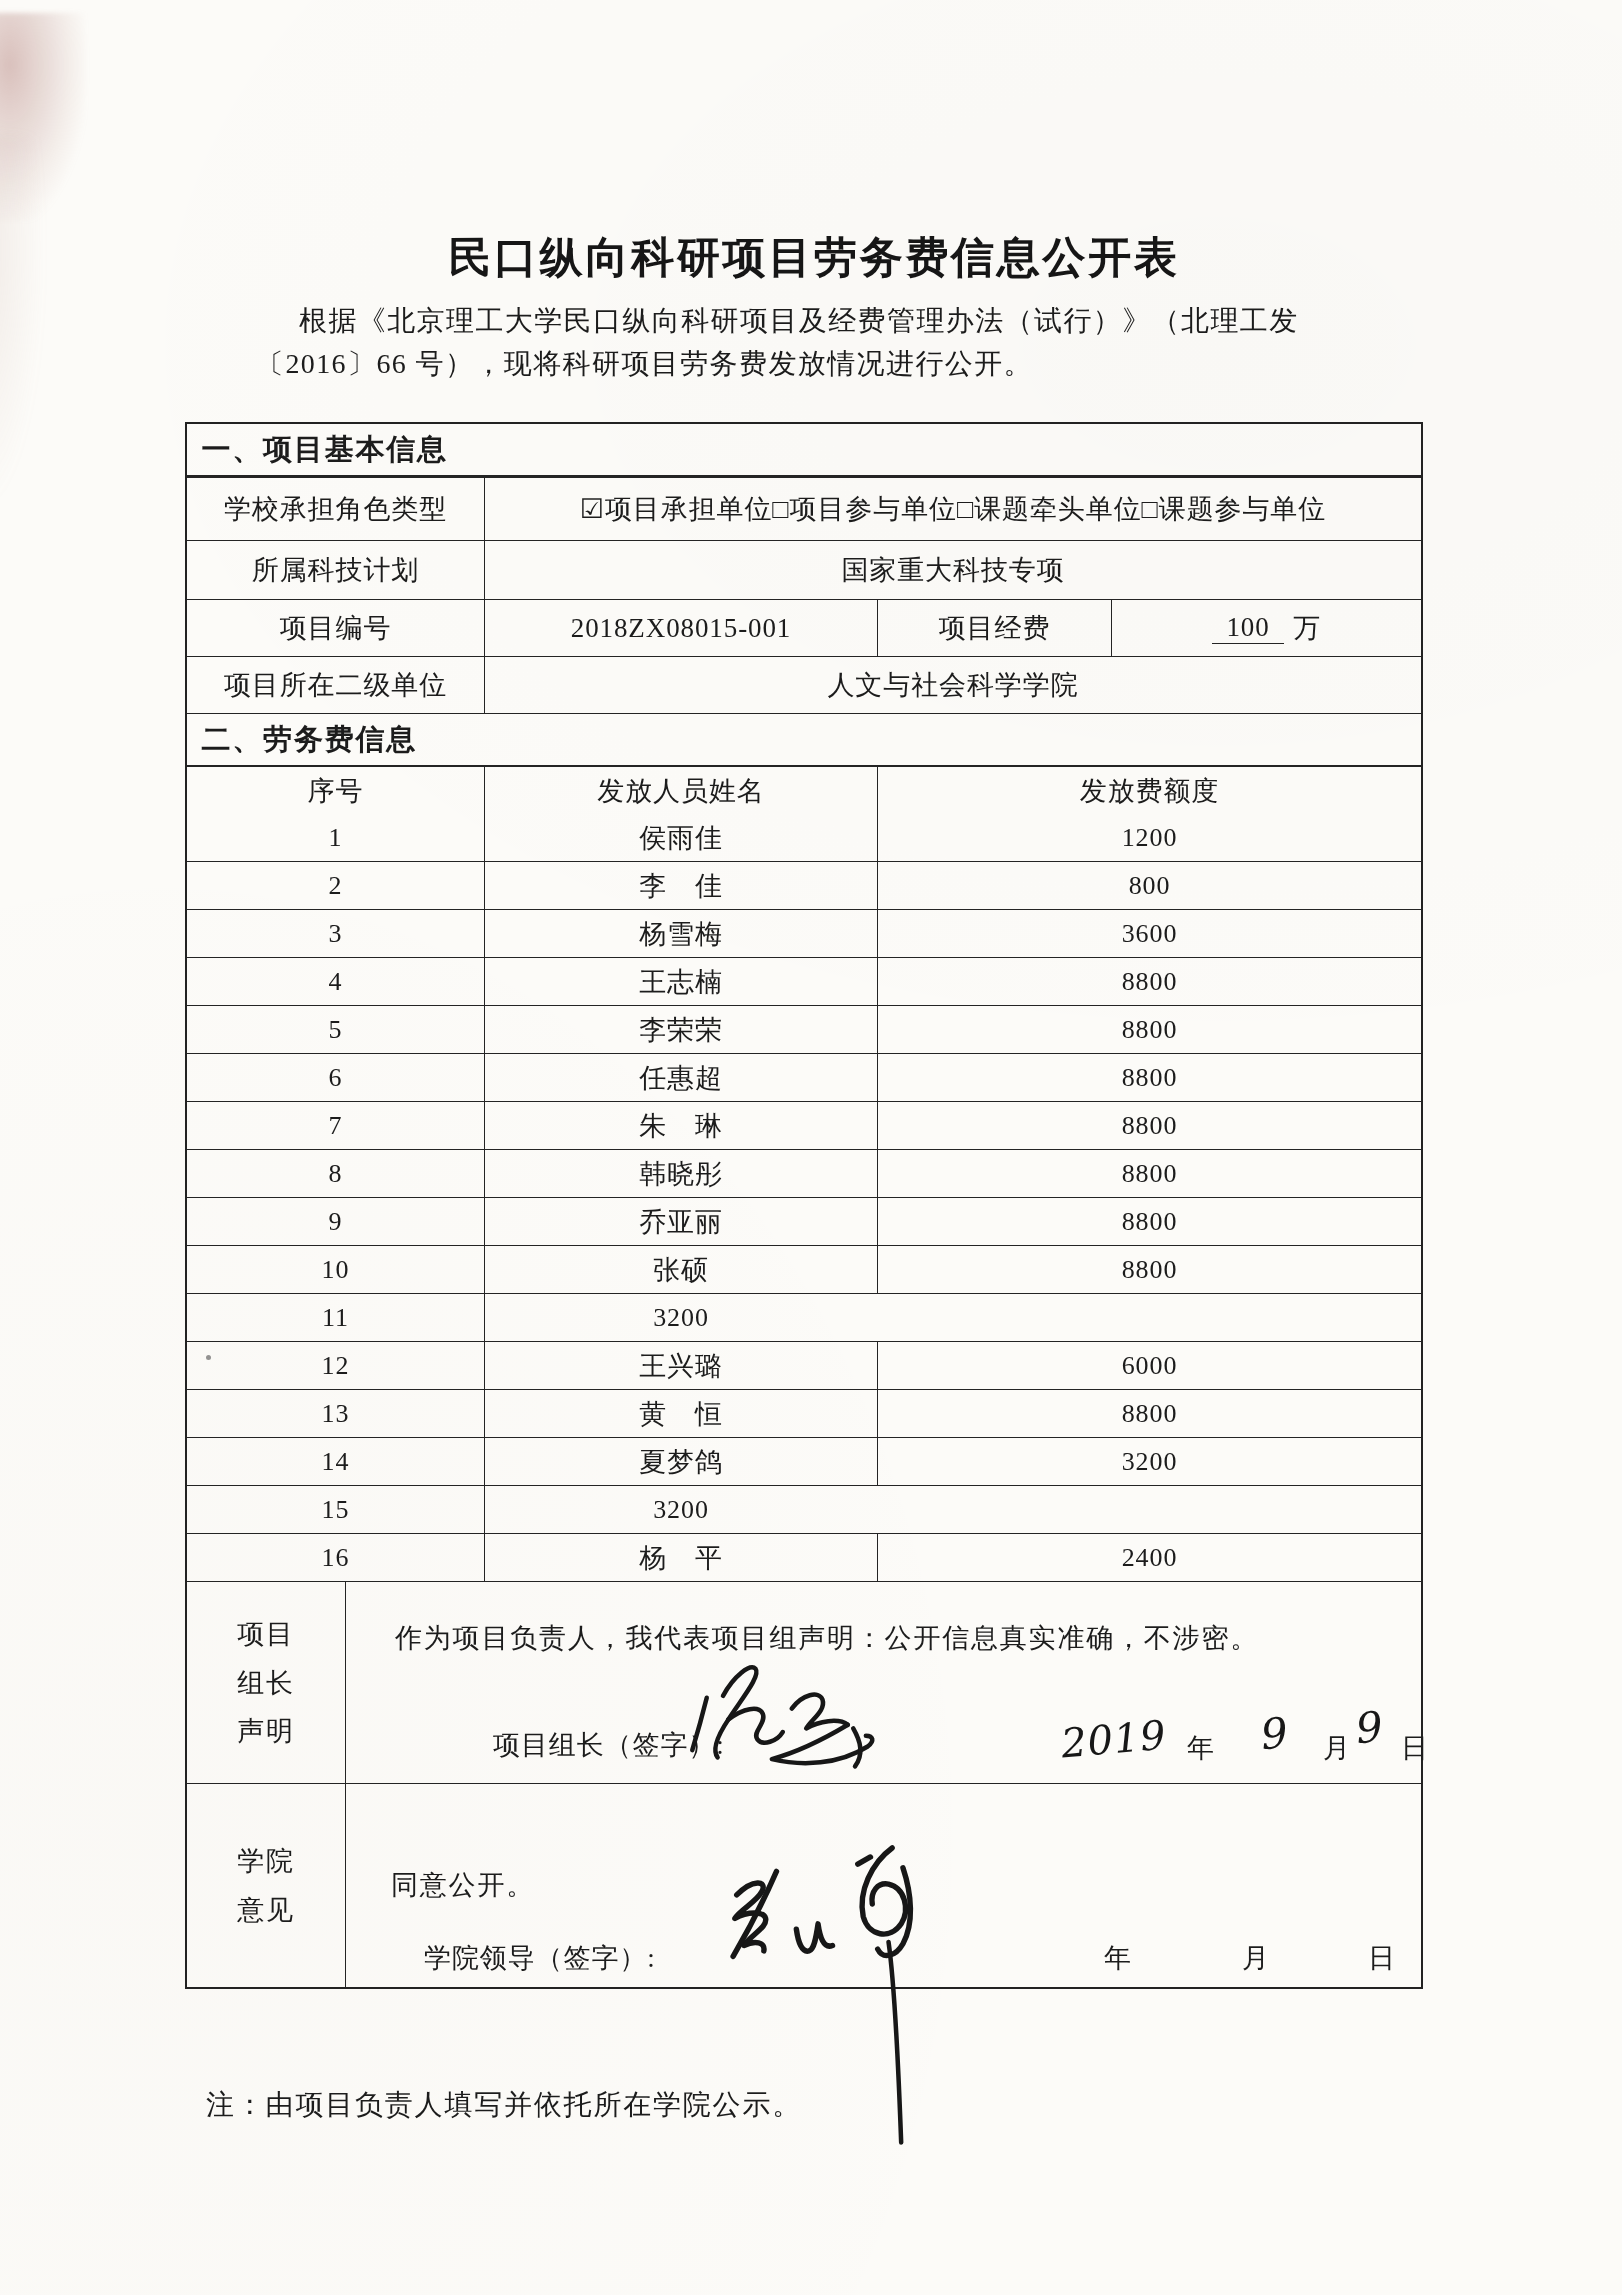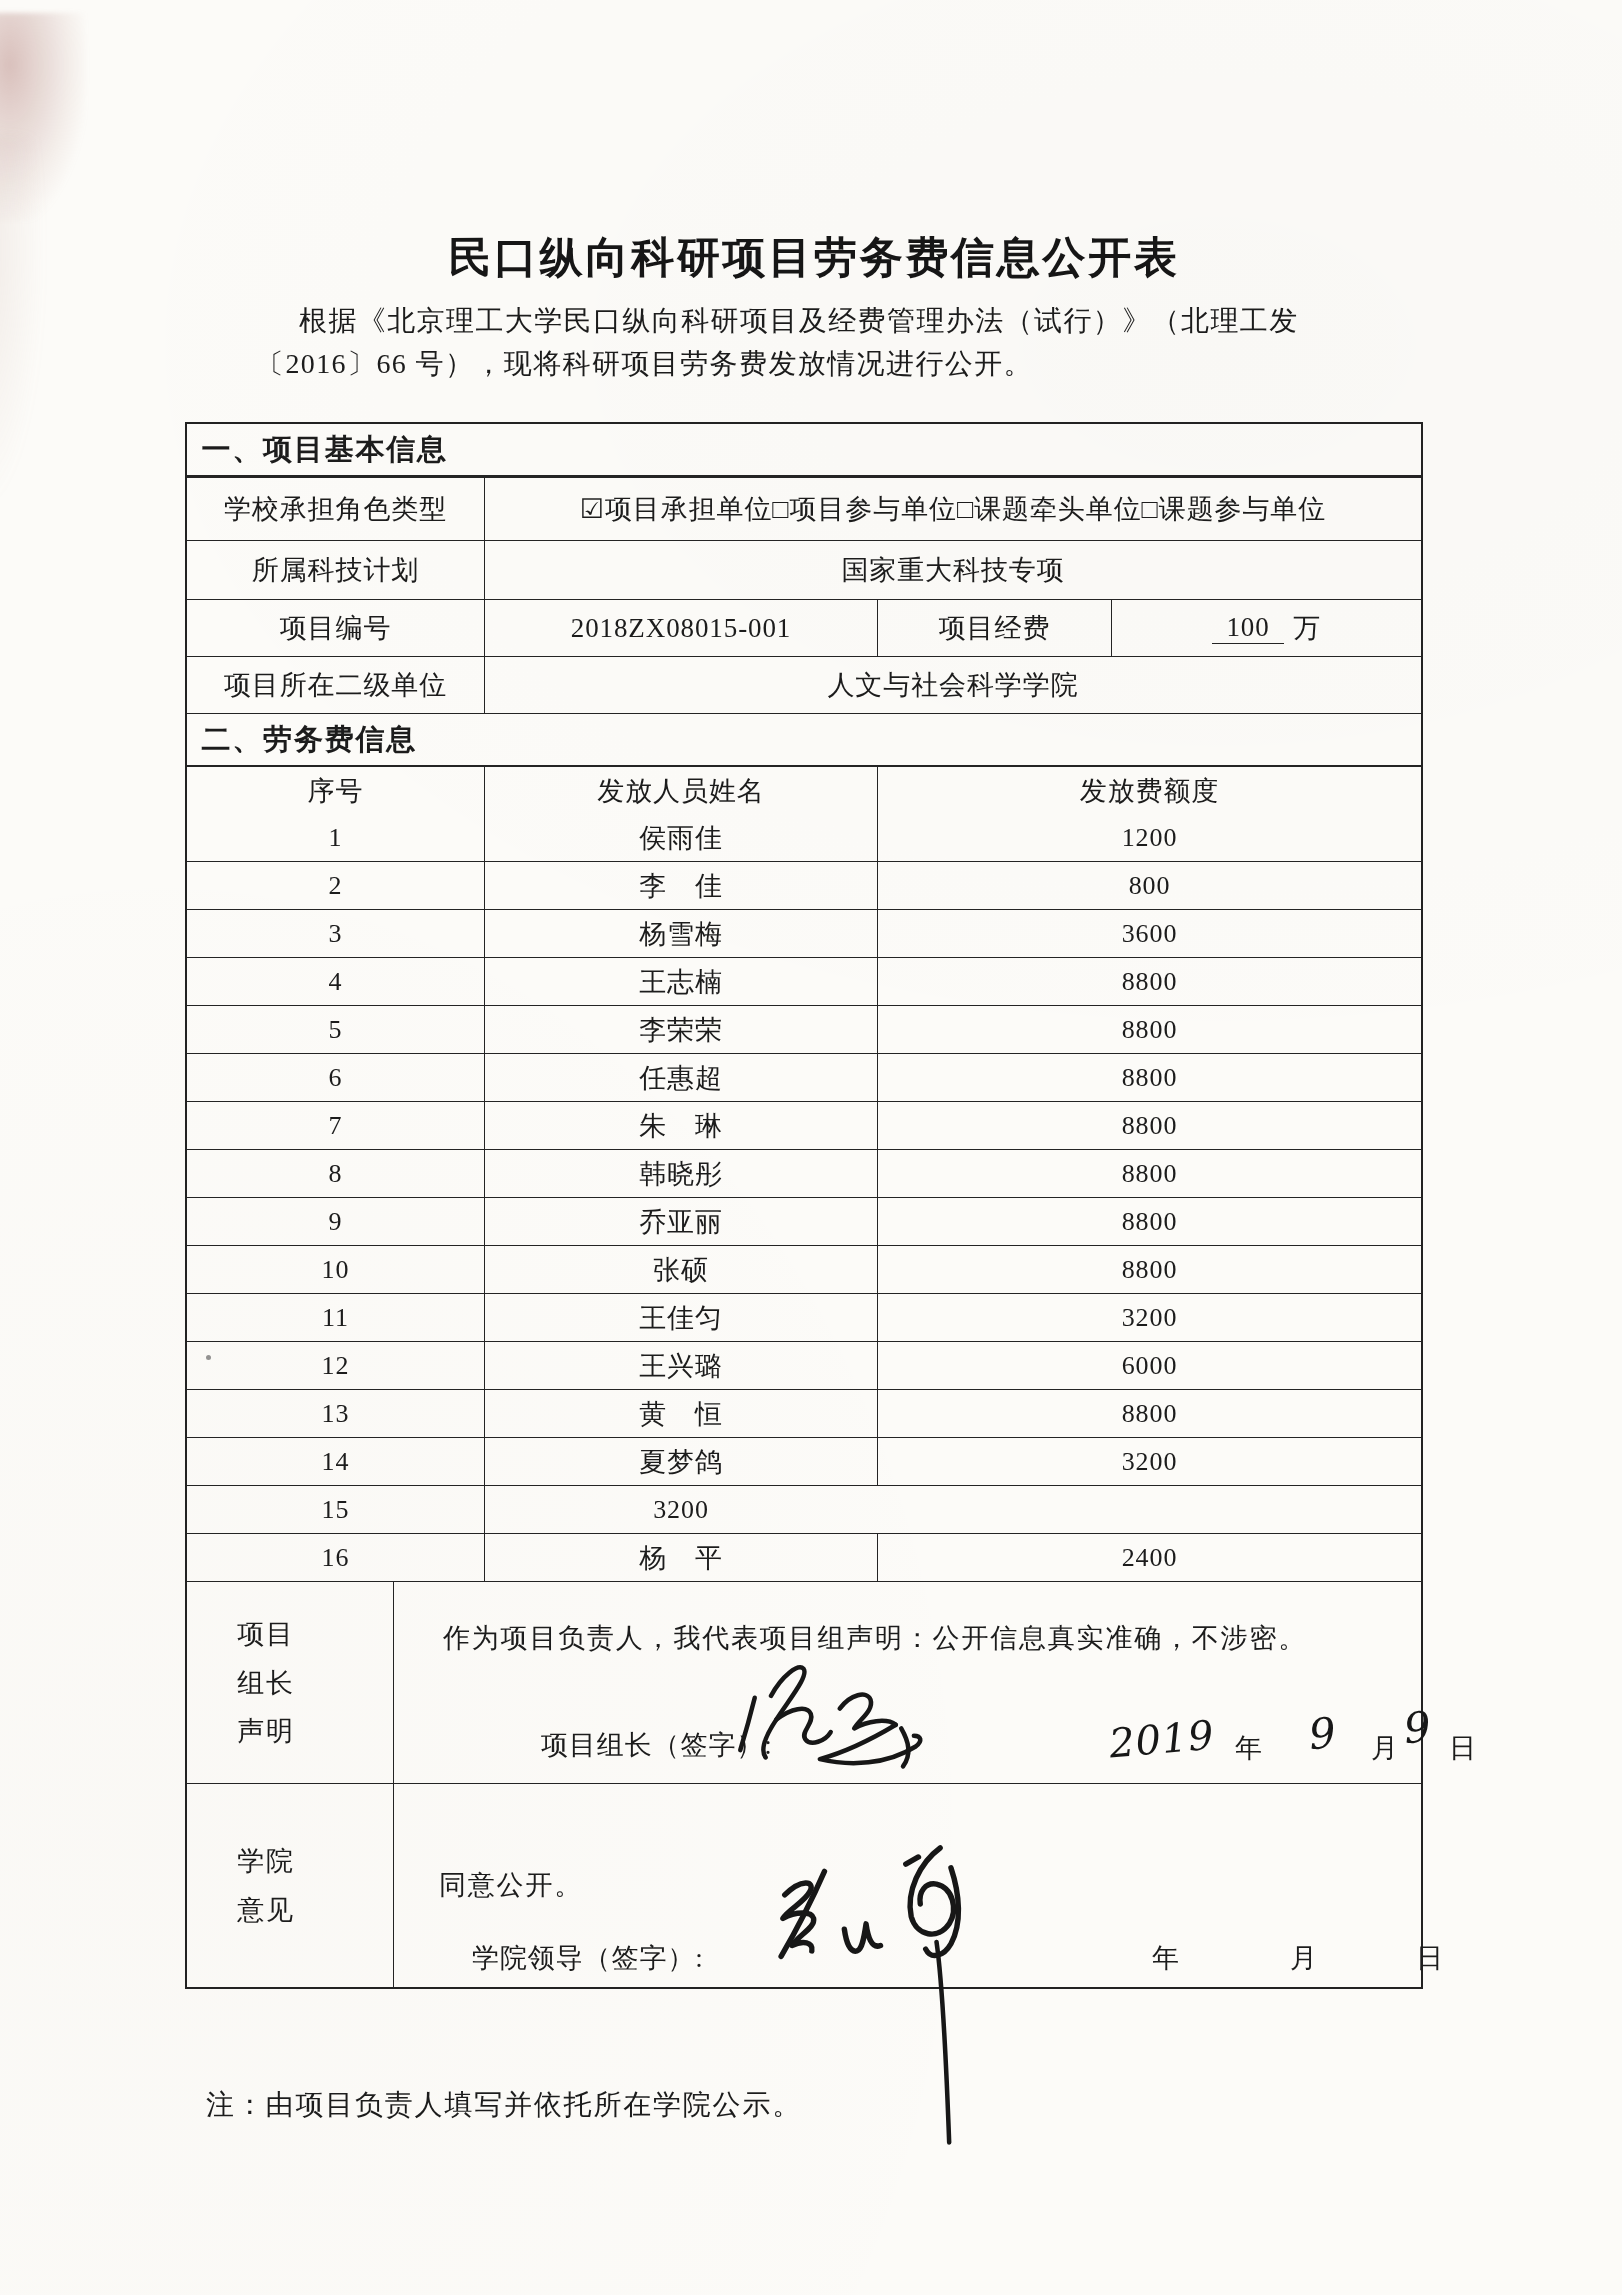--- a/index.html
+++ b/index.html
@@ -31,21 +31,21 @@
   .intro{position:absolute;left:256px;top:299px;width:1135px;font-size:28px;line-height:43px;letter-spacing:1.4px;}
   .intro .l1{text-indent:43px;}
 
   
   .tbl{position:absolute;left:185px;top:422px;width:1234px;border:2.7px solid #222;background:transparent;}
   .row{position:relative;border-top:1.8px solid #242424;}
   .row:first-child{border-top:none;}
   .g2{display:grid;grid-template-columns:297px auto;}
   .g4{display:grid;grid-template-columns:297px 393px 234px auto;}
   .g3{display:grid;grid-template-columns:297px 393px auto;}
-  .gb{display:grid;grid-template-columns:158px auto;gap:48px;}
+  .gb{display:grid;grid-template-columns:158px auto;}
   .cell{display:flex;align-items:center;justify-content:center;border-left:1.8px solid #242424;
         font-size:27px;letter-spacing:0.9px;text-align:center;padding:0 7.2px;box-sizing:border-box;}
   .cell:first-child{border-left:none;}
 
   .sech{height:51px;display:flex;align-items:center;padding-left:14.5px;
         font-family:"Liberation Sans","DejaVu Sans",sans-serif;font-weight:700;font-size:29px;
         letter-spacing:1.8px;border-bottom:2.7px solid #242424;}
   .row.after-sech{border-top:none;}
   .h68{height:62px;} .h64{height:58px;} .h62{height:56px;} .h52{height:47px;} .hhdr{height:47px;}
 
@@ -186,21 +186,20 @@
   </div>
 
   <div class="row g3 h52 lr">
     <div class="cell c-seq">10</div>
     <div class="cell c-name">张硕</div>
     <div class="cell c-amount">8800</div>
   </div>
 
   <div class="row g3 h52 lr">
     <div class="cell c-seq">11</div>
-    <div class="cell c-name">王佳匀</div>
     <div class="cell c-amount">3200</div>
   </div>
 
   <div class="row g3 h52 lr">
     <div class="cell c-seq">12</div>
     <div class="cell c-name">王兴璐</div>
     <div class="cell c-amount">6000</div>
   </div>
 
   <div class="row g3 h52 lr">

